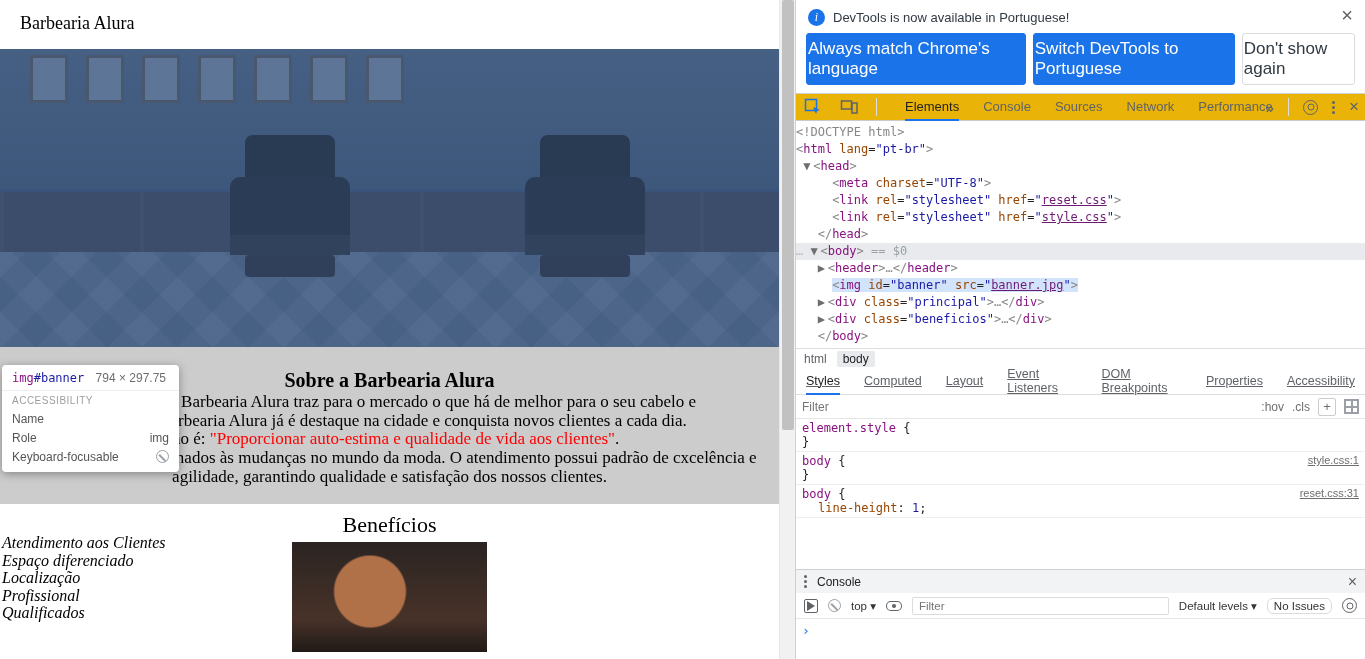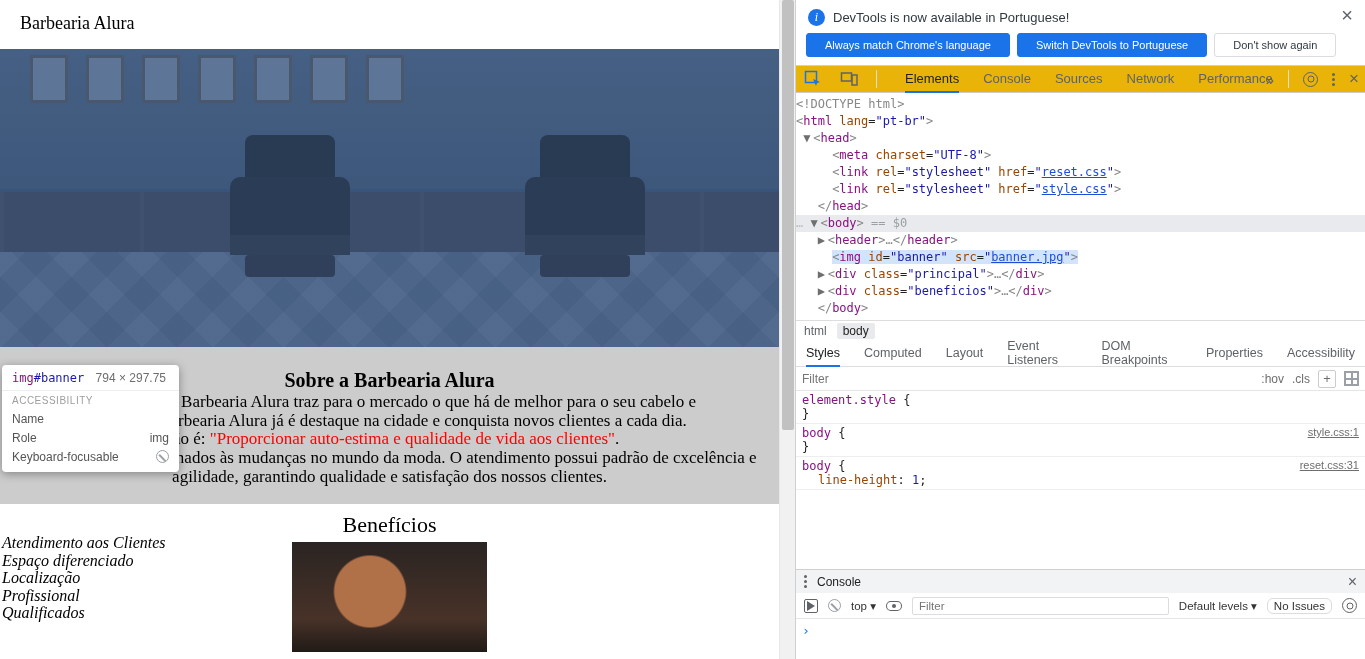--- a/index.html
+++ b/index.html
@@ -50,42 +50,42 @@
   .tip-row{display:flex;justify-content:space-between; align-items:center; height:19px; color:#555;}
   .noicon{width:13px;height:13px;border:1.5px solid #9aa0a6;border-radius:50%;position:relative;}
   .noicon::after{content:"";position:absolute;left:1px;right:1px;top:50%;height:1.5px;background:#9aa0a6;transform:rotate(45deg);}
 
   
   .right{ flex:1; display:flex; flex-direction:column; border-left:1px solid #d0d0d0; background:#fff; font-family: "Segoe UI", Arial, sans-serif; color:#303942;}
   .infobar{display:flex;align-items:center;gap:8px;padding:9px 12px 5px; font-size:13px; position:relative;}
   .infobar .blue-dot{width:17px;height:17px;border-radius:50%;background:#1a73e8;color:#fff;display:flex;align-items:center;justify-content:center;font-family:Georgia,serif;font-style:italic;font-size:12px;}
   .close-x{position:absolute;right:12px;top:4px;font-size:20px;color:#5f6368;cursor:pointer;}
   .infobar-btns{display:flex;gap:7px;padding:2px 10px 8px; align-items:center;}
-  .chip{padding:5px 18px;border-radius:3px;font-size:11px;border:1px solid #dadce0;background:#fff;cursor:pointer;}
+  .chip{padding:5px 1px;border-radius:3px;font-size:17px;border:1px solid #dadce0;background:#fff;cursor:pointer;}
   .chip.blue{background:#1a73e8;color:#fff;border-color:#1a73e8;}
   
   .dt-toolbar{display:flex;align-items:center;border-top:1px solid #d0d0d0;border-bottom:1px solid #cacaca;height:28px;padding:0 8px 0 8px;gap:18px;background:#eab308;position:relative;}
   .tbicon{width:18px;height:18px;display:flex;align-items:center;justify-content:center;color:#555;}
   .tbicon.active{color:#1a73e8;}
   .tabs{display:flex;gap:24px;margin-left:10px;font-size:13px;color:#5f6368;}
   .tab{height:28px;display:flex;align-items:center;border-bottom:2px solid transparent;cursor:pointer;}
   .tab.current{color:#222;border-bottom-color:#1a73e8;}
   .toolbar-right{position:absolute;right:6px;display:flex;gap:14px;align-items:center;}
   
   .elements{flex:0 0 auto;font-family:Menlo,Consolas,monospace;font-size:12px;padding:3px 0 3px 0; line-height:17px; color:#222; overflow:hidden;}
   .line{white-space:pre; }
-  .t-angle{color:#888;} .t-tag{color:#881280;} .t-attrname{color:#994500;} .t-attrval{color:#1a1aa6;} .t-link{color:#1d4ed8;text-decoration:underline;}
+  .t-angle{color:#888;} .t-tag{color:#881280;} .t-attrname{color:#994500;} .t-attrval{color:#1a1aa6;} .t-link{color:#701a75;text-decoration:underline;}
   .arrow{display:inline-block;width:10px;color:#6e6e6e;}
   .eqdollar{color:#9aa0a6;}
   .sel-row{background:#e8eaed;display:block;width:100%;}
   .highlight-node{background:#d2e3fc;}
   .breadcrumb{border-top:1px solid #ddd;height:21px;display:flex;align-items:center;font-size:12px;gap:10px;padding-left:8px;color:#5f6368;}
   .breadcrumb .bc-cur{background:#e8eaed;padding:1px 6px;color:#222;border-radius:2px;}
   
-  .styles-tabs{display:flex;gap:24px;border-bottom:1px solid #ddd;height:26px;align-items:center;font-size:12.5px;color:#5f6368;padding:0 10px;}
+  .styles-tabs{display:flex;gap:24px;border-bottom:1px solid #ddd;height:26px;align-items:center;font-size:12.5px;color:#5f6368;padding:0 10px;text-decoration:underline;}
   .st-tab{height:26px;display:flex;align-items:center;border-bottom:2px solid transparent;cursor:pointer;}
   .st-tab.current{color:#222;border-bottom-color:#1a73e8;}
   
   .filter-row{display:flex;align-items:center;border-bottom:1px solid #e5e5e5;height:24px;}
   .filter-row input{flex:1;border:none;outline:none;height:22px;font-size:12px;padding:0 6px;color:#777;}
   .filter-ctrls{display:flex;align-items:center;gap:8px;padding:0 6px;color:#6e6e6e;font-size:12px;}
   .plusbox{width:18px;height:18px;display:flex;align-items:center;justify-content:center;border:1px solid #ccc;border-radius:2px;font-size:13px;}
   .tinygrid{width:15px;height:15px;border:1px solid #9aa0a6;display:grid;grid-template-columns:1fr 1fr;grid-template-rows:1fr 1fr;}
   .tinygrid div{border:1px solid #9aa0a6;}
   

